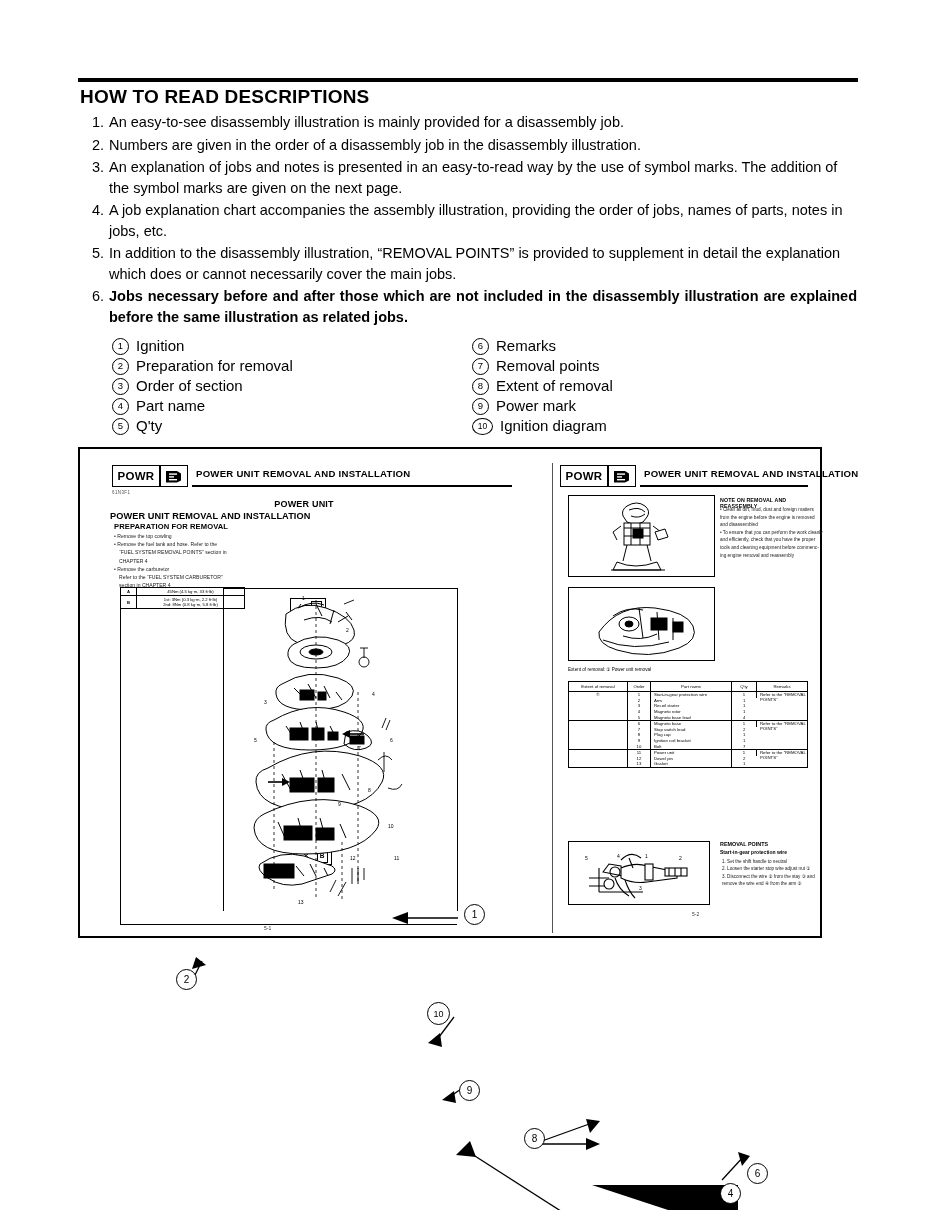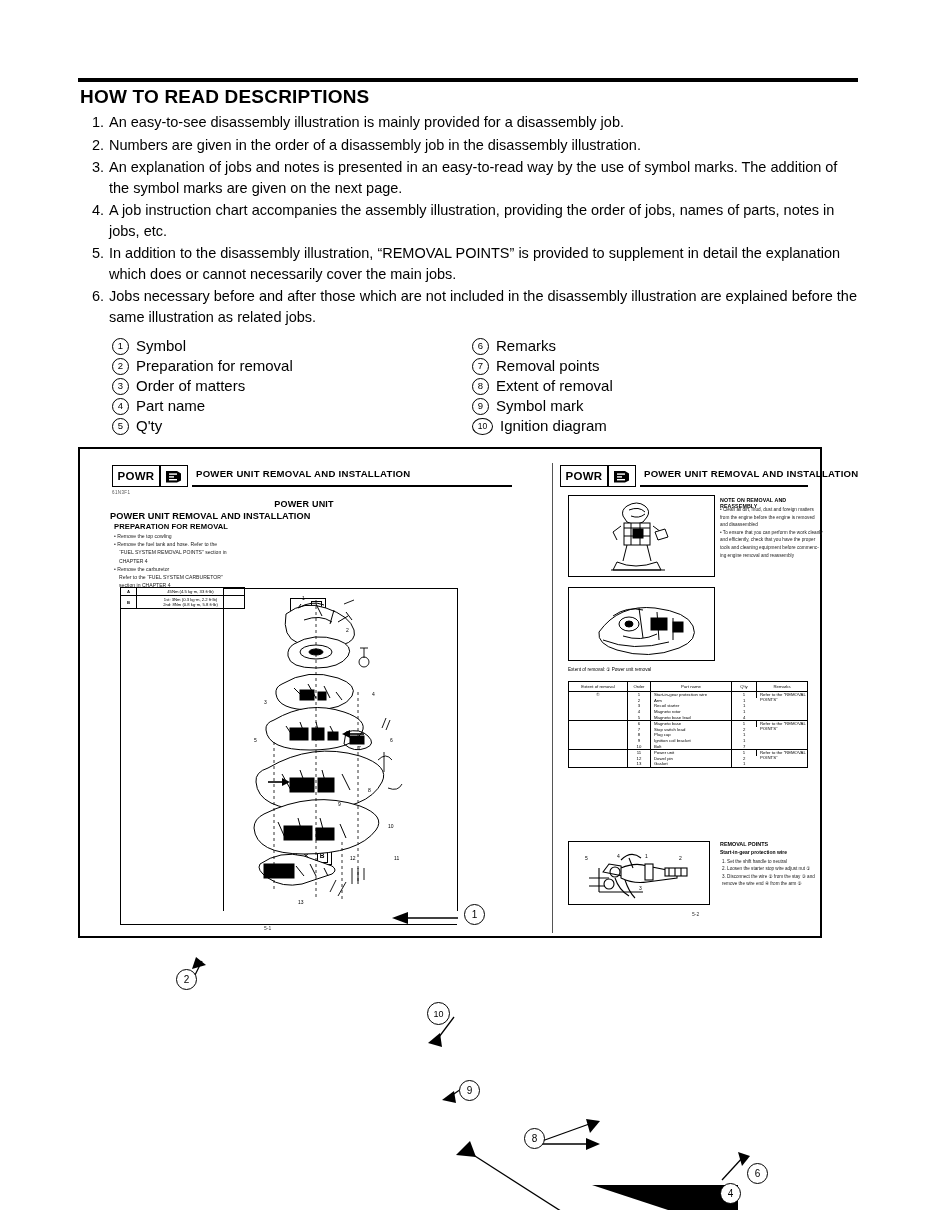--- a/index.html
+++ b/index.html
@@ -8,21 +8,21 @@
 
   
   .top-rule{position:absolute;left:78px;top:78px;width:780px;height:4px;background:#000;}
 
   
   .doc-title{position:absolute;left:80px;top:86px;font-size:19px;font-weight:bold;letter-spacing:.2px;}
   .numlist{position:absolute;left:82px;top:112px;width:775px;}
   .numlist .item{display:flex;font-size:14.5px;line-height:20.5px;margin-bottom:2px;}
   .numlist .num{width:22px;flex:0 0 22px;text-align:right;padding-right:5px;}
   .numlist .txt{flex:1;}
-  .numlist .txt.justify{text-align:justify;}
+  .numlist .txt.justify{text-align:justify;font-weight:bold;}
 
   
   .legend{position:absolute;left:112px;top:336px;width:640px;display:flex;}
   .legend .col{width:360px;}
   .legend .col:last-child{width:280px;}
   .legend .lrow{display:flex;align-items:center;font-size:15px;line-height:20px;height:20px;margin-bottom:0px;}
   .circ{display:inline-flex;align-items:center;justify-content:center;
         width:15px;height:15px;border:1.2px solid #000;border-radius:50%;
         font-size:9.5px;line-height:1;margin-right:7px;flex:0 0 15px;}
   .circ.wide{width:19px;flex:0 0 19px;font-size:8.5px;}
@@ -123,45 +123,45 @@
     <div class="item">
       <span class="num">2.</span>
       <span class="txt">Numbers are given in the order of a disassembly job in the disassembly illustration.</span>
     </div>
     <div class="item">
       <span class="num">3.</span>
       <span class="txt">An explanation of jobs and notes is presented in an easy-to-read way by the use of symbol marks. The addition of the symbol marks are given on the next page.</span>
     </div>
     <div class="item">
       <span class="num">4.</span>
-      <span class="txt">A job instruction chart accompanies the assembly illustration, providing the order of jobs, names of parts, notes in jobs, etc.</span>
+      <span class="txt">A job explanation chart accompanies the assembly illustration, providing the order of jobs, names of parts, notes in jobs, etc.</span>
     </div>
     <div class="item">
       <span class="num">5.</span>
       <span class="txt">In addition to the disassembly illustration, “REMOVAL POINTS” is provided to supplement in detail the explanation which does or cannot necessarily cover the main jobs.</span>
     </div>
     <div class="item">
       <span class="num">6.</span>
       <span class="txt justify">Jobs necessary before and after those which are not included in the disassembly illustration are explained before the same illustration as related jobs.</span>
     </div>
   </div>
 
   <div class="legend">
     <div class="col">
       <div class="lrow">
         <span class="circ">1</span>
-        <span>Symbol</span>
+        <span>Ignition</span>
       </div>
       <div class="lrow">
         <span class="circ">2</span>
         <span>Preparation for removal</span>
       </div>
       <div class="lrow">
         <span class="circ">3</span>
-        <span>Order of matters</span>
+        <span>Order of section</span>
       </div>
       <div class="lrow">
         <span class="circ">4</span>
         <span>Part name</span>
       </div>
       <div class="lrow">
         <span class="circ">5</span>
         <span>Q'ty</span>
       </div>
     </div>
@@ -173,21 +173,21 @@
       <div class="lrow">
         <span class="circ">7</span>
         <span>Removal points</span>
       </div>
       <div class="lrow">
         <span class="circ">8</span>
         <span>Extent of removal</span>
       </div>
       <div class="lrow">
         <span class="circ">9</span>
-        <span>Symbol mark</span>
+        <span>Power mark</span>
       </div>
       <div class="lrow">
         <span class="circ wide">10</span>
         <span>Ignition diagram</span>
       </div>
     </div>
   </div>
 
   <div class="figure">
     <div class="fig-inner">

